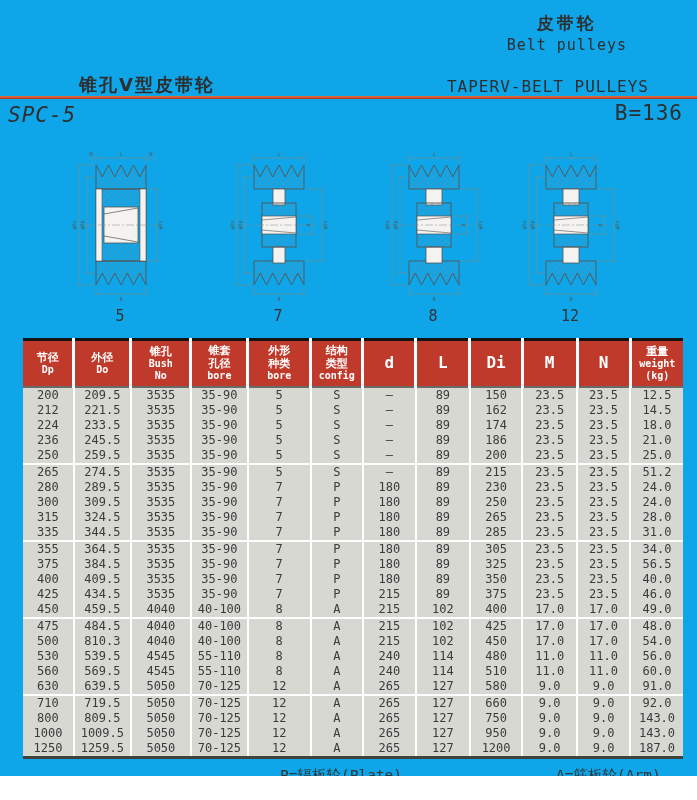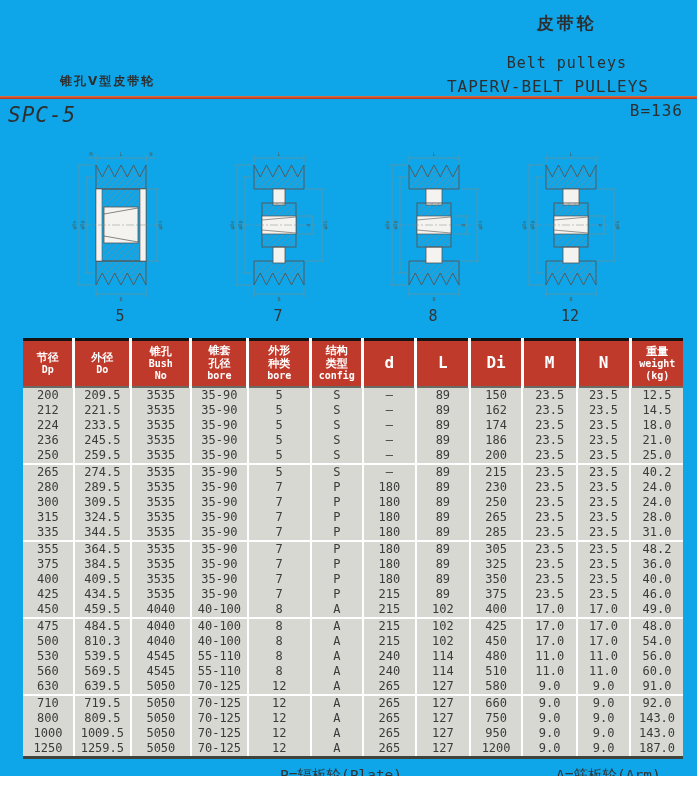--- a/index.html
+++ b/index.html
@@ -11,27 +11,27 @@
   html,body{margin:0;padding:0;}
   .page{
     position:relative;width:697px;height:776px;overflow:hidden;
     background:#0ea5e9;
     font-family:"DejaVu Sans Mono","Liberation Mono",monospace;
     color:#2e2e2e;
   }
   
   .title-block{position:absolute;top:12px;right:70px;text-align:center;line-height:1.35;}
   .title-cn{font-size:17px;font-weight:bold;letter-spacing:3px;font-family:"DejaVu Sans",sans-serif;}
-  .title-en{font-size:15px;letter-spacing:1px;margin-top:18px;}
-  .subtitle-cn{position:absolute;top:73px;left:60px;font-size:12px;font-weight:bold;letter-spacing:2px;font-family:"DejaVu Sans",sans-serif;}
+  .title-en{font-size:15px;letter-spacing:1px;}
+  .subtitle-cn{position:absolute;top:73px;left:79px;font-size:18px;font-weight:bold;letter-spacing:2px;font-family:"DejaVu Sans",sans-serif;}
   .subtitle-en{position:absolute;top:77px;right:48px;font-size:16px;font-weight:normal;letter-spacing:1px;}
   .header-rule{position:absolute;top:96px;left:0;width:697px;height:3px;
     background:linear-gradient(to bottom,var(--rule-a),var(--rule-b));}
   .series-label{position:absolute;top:103px;left:8px;font-size:21px;letter-spacing:1px;font-style:italic;}
-  .belt-width-label{position:absolute;top:101px;right:14px;font-size:16px;letter-spacing:1px;}
+  .belt-width-label{position:absolute;top:101px;right:14px;font-size:21px;letter-spacing:1px;}
   
   .figures{position:absolute;top:150px;left:0;width:697px;height:182px;}
   .figure{position:absolute;width:112px;text-align:center;}
   .figure:nth-child(1){left:64px;}
   .figure:nth-child(2){left:222px;}
   .figure:nth-child(3){left:377px;}
   .figure:nth-child(4){left:514px;}
   .fig-caption{font-size:15px;margin-top:1px;color:#333;}
   .figure svg .dim{stroke:#7f8e88;stroke-width:0.6;}
   .figure svg .dlabel{font-size:5px;fill:#4e5e58;font-family:"DejaVu Sans Mono",monospace;}
@@ -380,21 +380,21 @@
           <td>274.5</td>
           <td>3535</td>
           <td>35-90</td>
           <td>5</td>
           <td>S</td>
           <td>–</td>
           <td>89</td>
           <td>215</td>
           <td>23.5</td>
           <td>23.5</td>
-          <td>40.2</td>
+          <td>51.2</td>
         </tr>
         <tr>
           <td>280</td>
           <td>289.5</td>
           <td>3535</td>
           <td>35-90</td>
           <td>7</td>
           <td>P</td>
           <td>180</td>
           <td>89</td>
@@ -450,35 +450,35 @@
           <td>364.5</td>
           <td>3535</td>
           <td>35-90</td>
           <td>7</td>
           <td>P</td>
           <td>180</td>
           <td>89</td>
           <td>305</td>
           <td>23.5</td>
           <td>23.5</td>
-          <td>48.2</td>
+          <td>34.0</td>
         </tr>
         <tr>
           <td>375</td>
           <td>384.5</td>
           <td>3535</td>
           <td>35-90</td>
           <td>7</td>
           <td>P</td>
           <td>180</td>
           <td>89</td>
           <td>325</td>
           <td>23.5</td>
           <td>23.5</td>
-          <td>36.0</td>
+          <td>56.5</td>
         </tr>
         <tr>
           <td>400</td>
           <td>409.5</td>
           <td>3535</td>
           <td>35-90</td>
           <td>7</td>
           <td>P</td>
           <td>180</td>
           <td>89</td>

